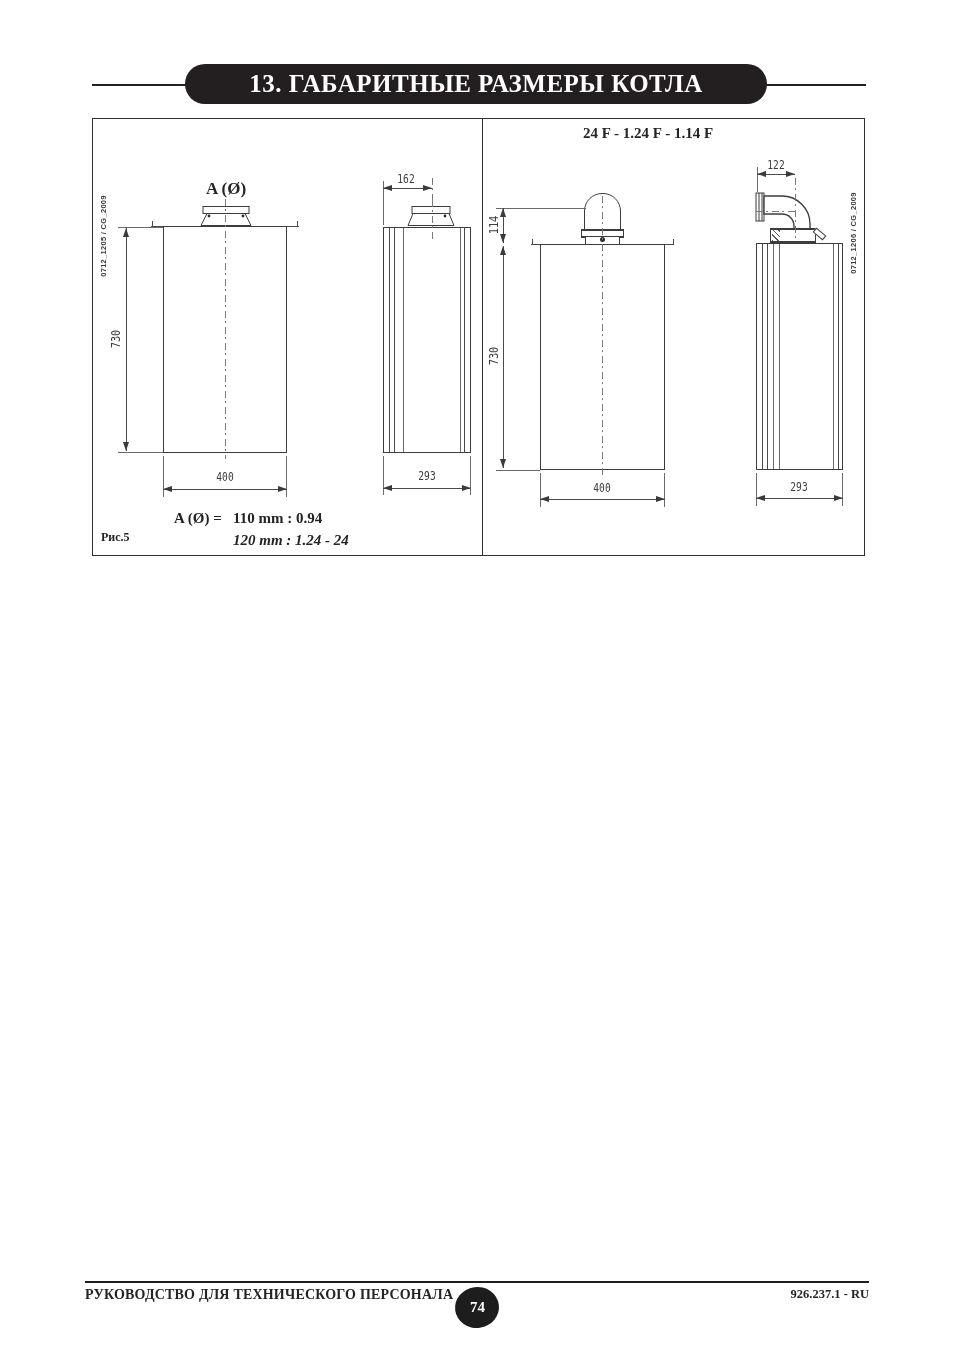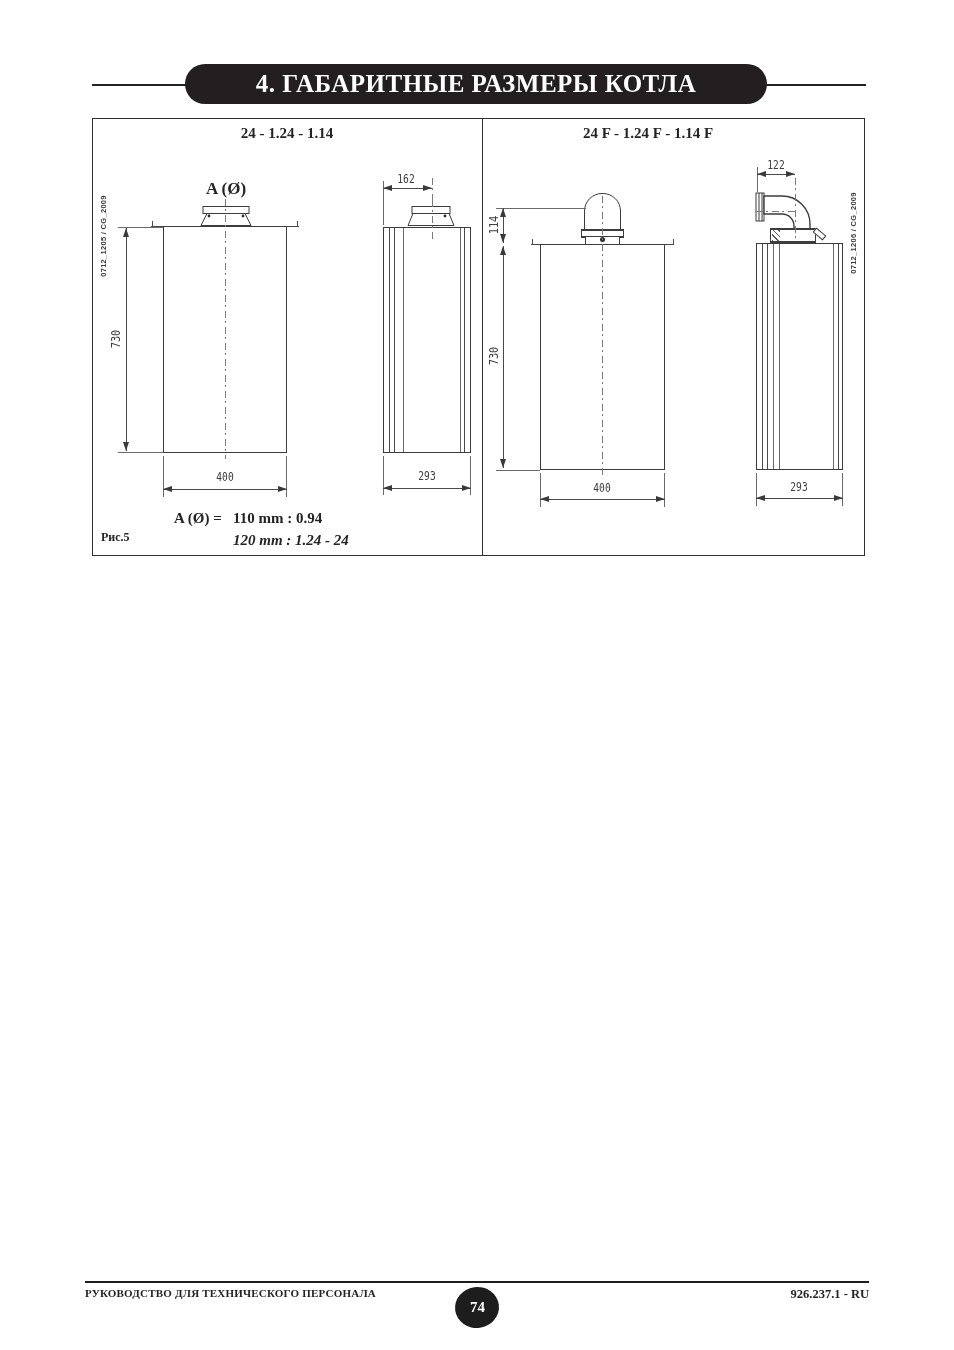--- a/index.html
+++ b/index.html
@@ -39,39 +39,38 @@
   .a-label{position:absolute;left:161px;top:179px;width:130px;text-align:center;font-weight:bold;font-size:17px;}
   .legend-label{position:absolute;left:174px;top:510px;font-weight:bold;font-size:15px;}
   .legend-val{position:absolute;left:233px;font-weight:bold;font-size:15px;}
   .fig-caption{position:absolute;left:101px;top:530px;font-weight:bold;font-size:12px;}
 
   .dot{position:absolute;width:5px;height:5px;border-radius:50%;background:#2c2c2c;}
   .hatch{position:absolute;background:repeating-linear-gradient(45deg,#5a5a5a 0 1px,transparent 1px 4px);}
 
   
   .footer-rule{position:absolute;left:85px;top:1281px;width:784px;height:2px;background:#1d1d1d;}
-  .footer-left{position:absolute;left:85px;top:1287px;font-weight:bold;font-size:11px;letter-spacing:.2px;}
+  .footer-left{position:absolute;left:85px;top:1287px;font-weight:bold;font-size:14px;letter-spacing:.2px;}
   .footer-right{position:absolute;right:85px;top:1287px;font-weight:bold;font-size:12.5px;}
   .page-badge{position:absolute;left:455px;top:1287px;width:44px;height:41px;background:#1d1d1d;border-radius:50%;
        transform:rotate(-8deg);display:flex;align-items:center;justify-content:center;}
   .page-badge span{color:#fff;font-weight:bold;font-size:15px;transform:rotate(8deg);}
 </style>
 </head>
 <body>
 
 <div id="page">
 
   <div class="title-rule"></div>
   <div class="title-pill">
-    <span>4. ГАБАРИТНЫЕ РАЗМЕРЫ КОТЛА</span>
+    <span>13. ГАБАРИТНЫЕ РАЗМЕРЫ КОТЛА</span>
   </div>
 
   <div class="figbox"></div>
   <div class="fig-divider"></div>
-  <div class="panel-header" style="left:92px;width:390px;">24 - 1.24 - 1.14</div>
   <div class="panel-header" style="left:482px;width:332px;">24 F - 1.24 F - 1.14 F</div>
 
   <div class="code-v" style="left:103px;top:236px;">0712_1205 / CG_2009</div>
   <div class="code-v" style="left:853px;top:233px;">0712_1206 / CG_2009</div>
 
   <div class="a-label">A (Ø)</div>
 
   <svg style="position:absolute;left:196px;top:205px;" width="60" height="22">
     <rect x="7" y="1.5" width="46" height="7" fill="#fff" stroke="#3c3c3c"></rect>
     <path d="M11,8.5 L49,8.5 L55,20.5 L5,20.5 Z" fill="#fff" stroke="#3c3c3c"></path>

